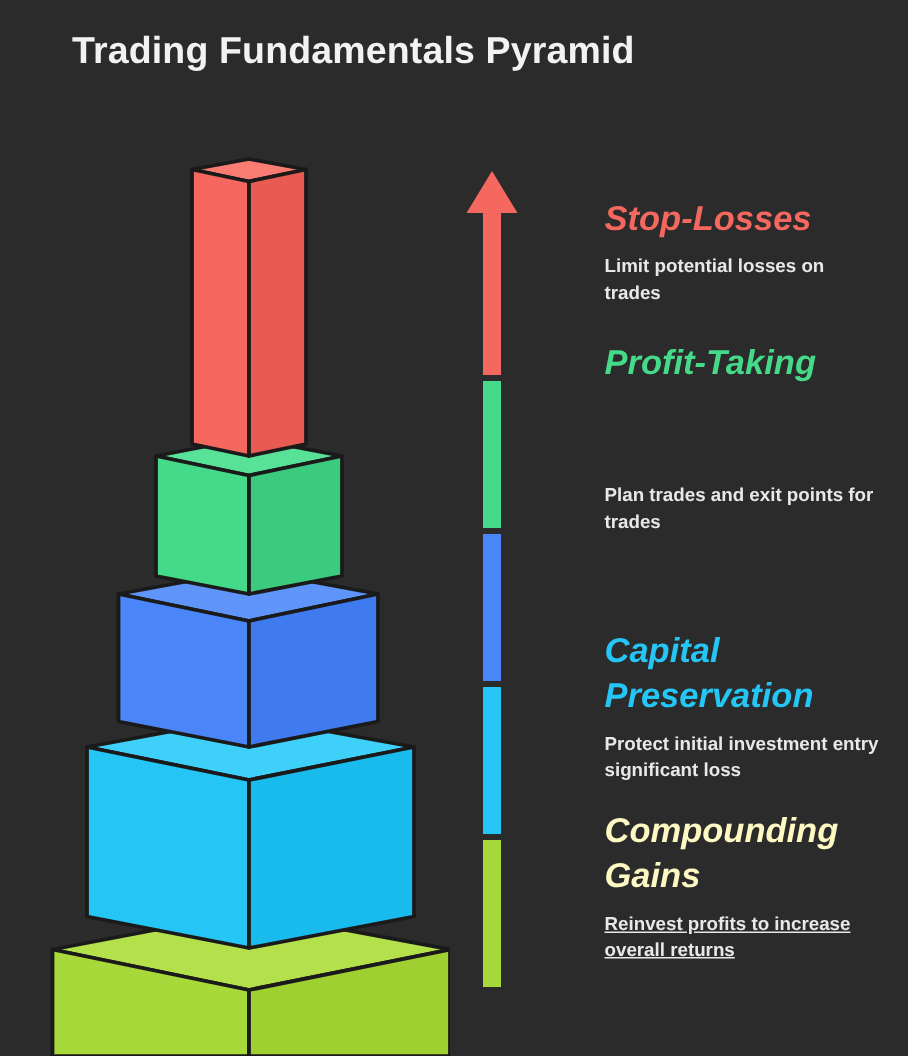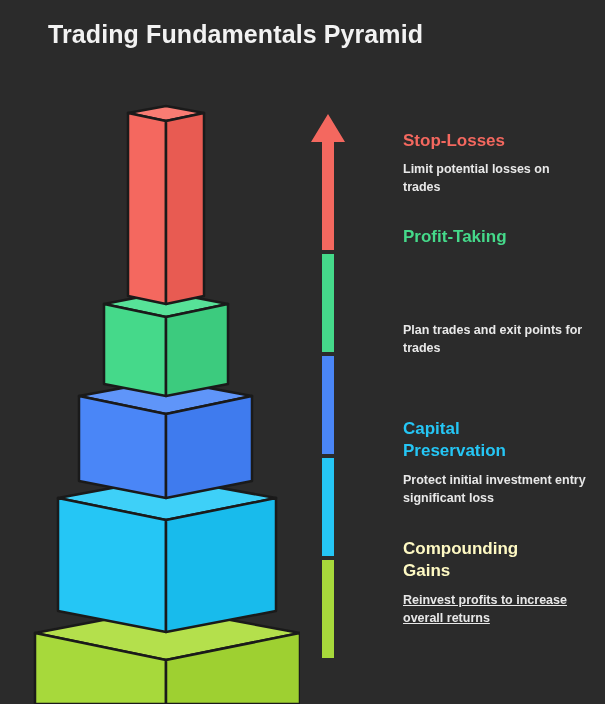--- a/index.html
+++ b/index.html
@@ -58,24 +58,25 @@
     left: 403px;
     top: 130px;
     width: 186px;
   }
   .legend-item {
     position: absolute;
     left: 0;
     width: 186px;
   }
   .legend-title {
-    font-size: 17px;
+    font-size: 23px;
     font-weight: bold;
     line-height: 1.32;
     margin: 0 0 9px 0;
+    font-style: italic;
   }
   .legend-desc {
     font-size: 12.5px;
     font-weight: bold;
     color: #e8e8e8;
     line-height: 1.42;
     margin: 0;
   }
 </style>
 </head>

